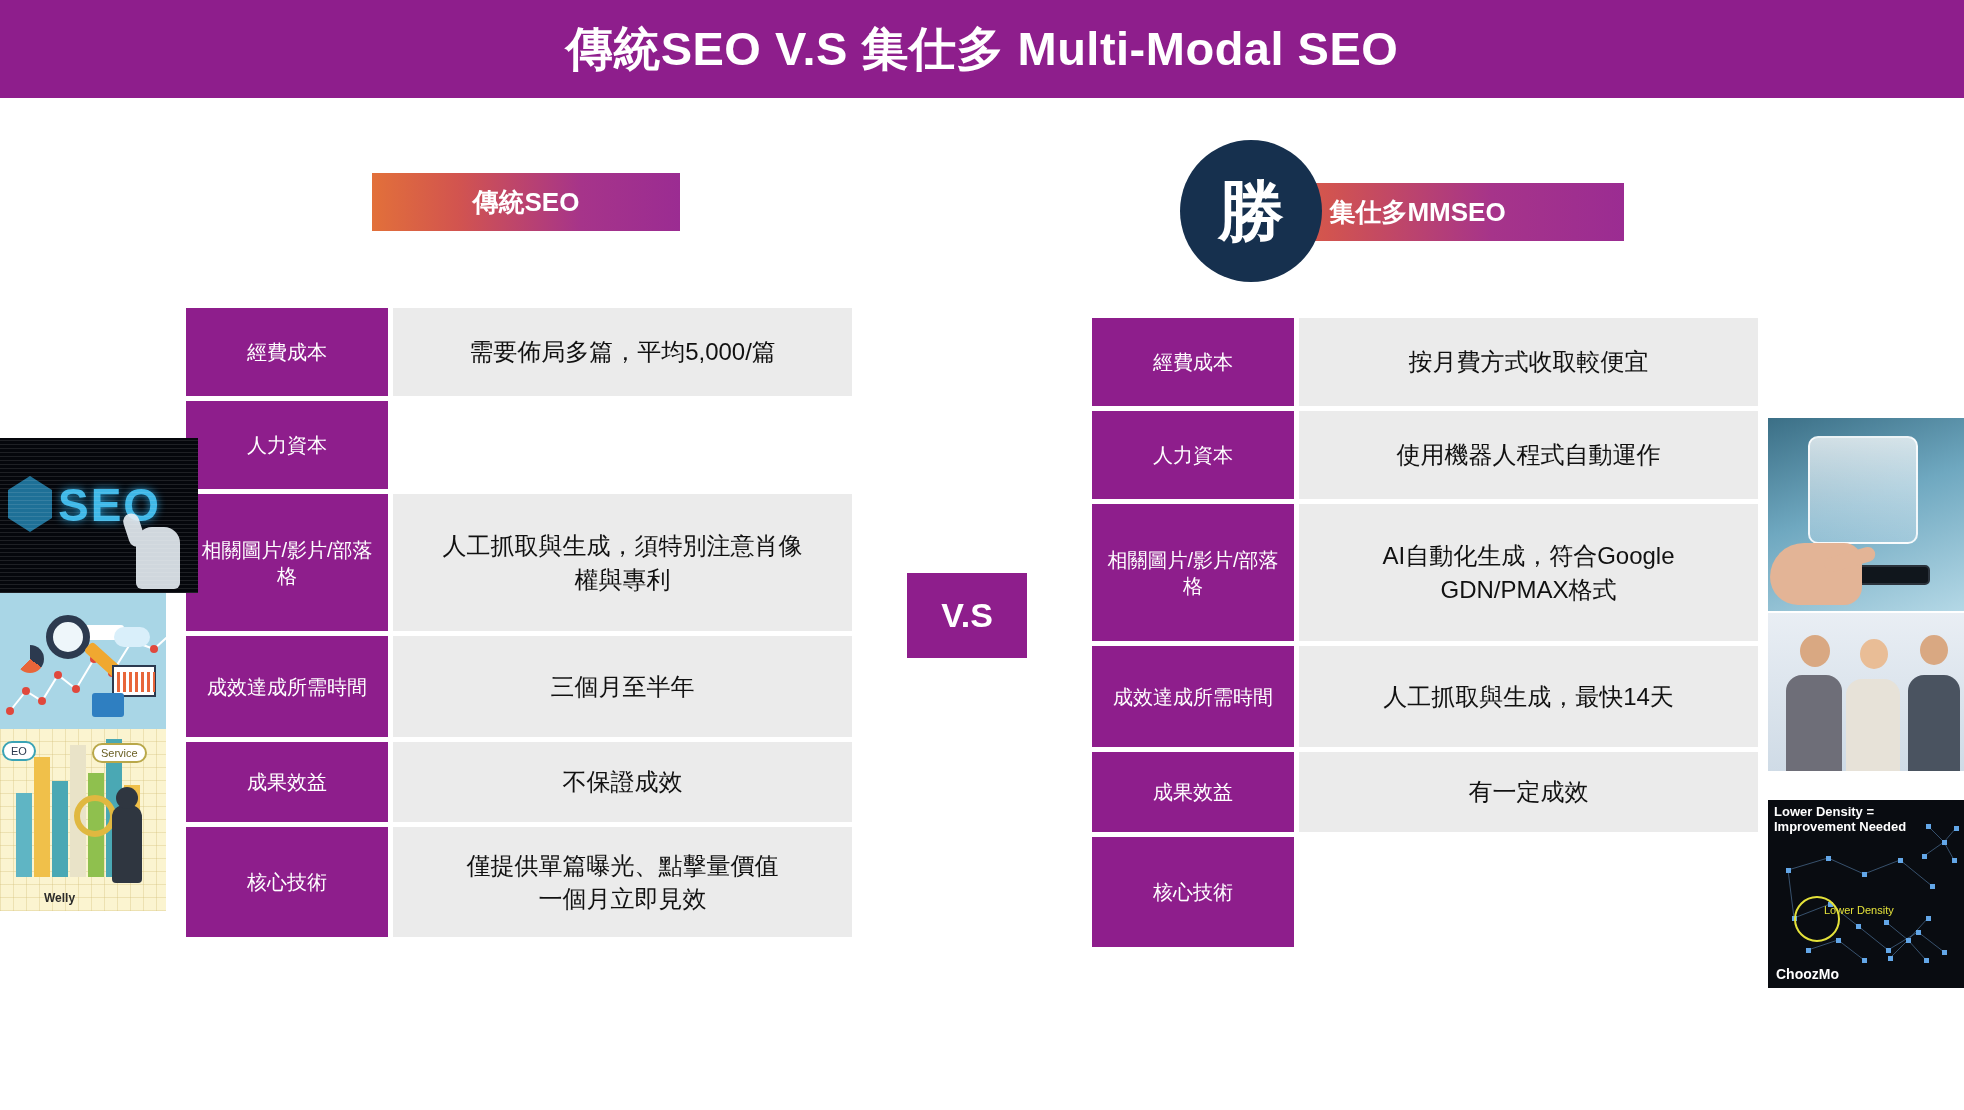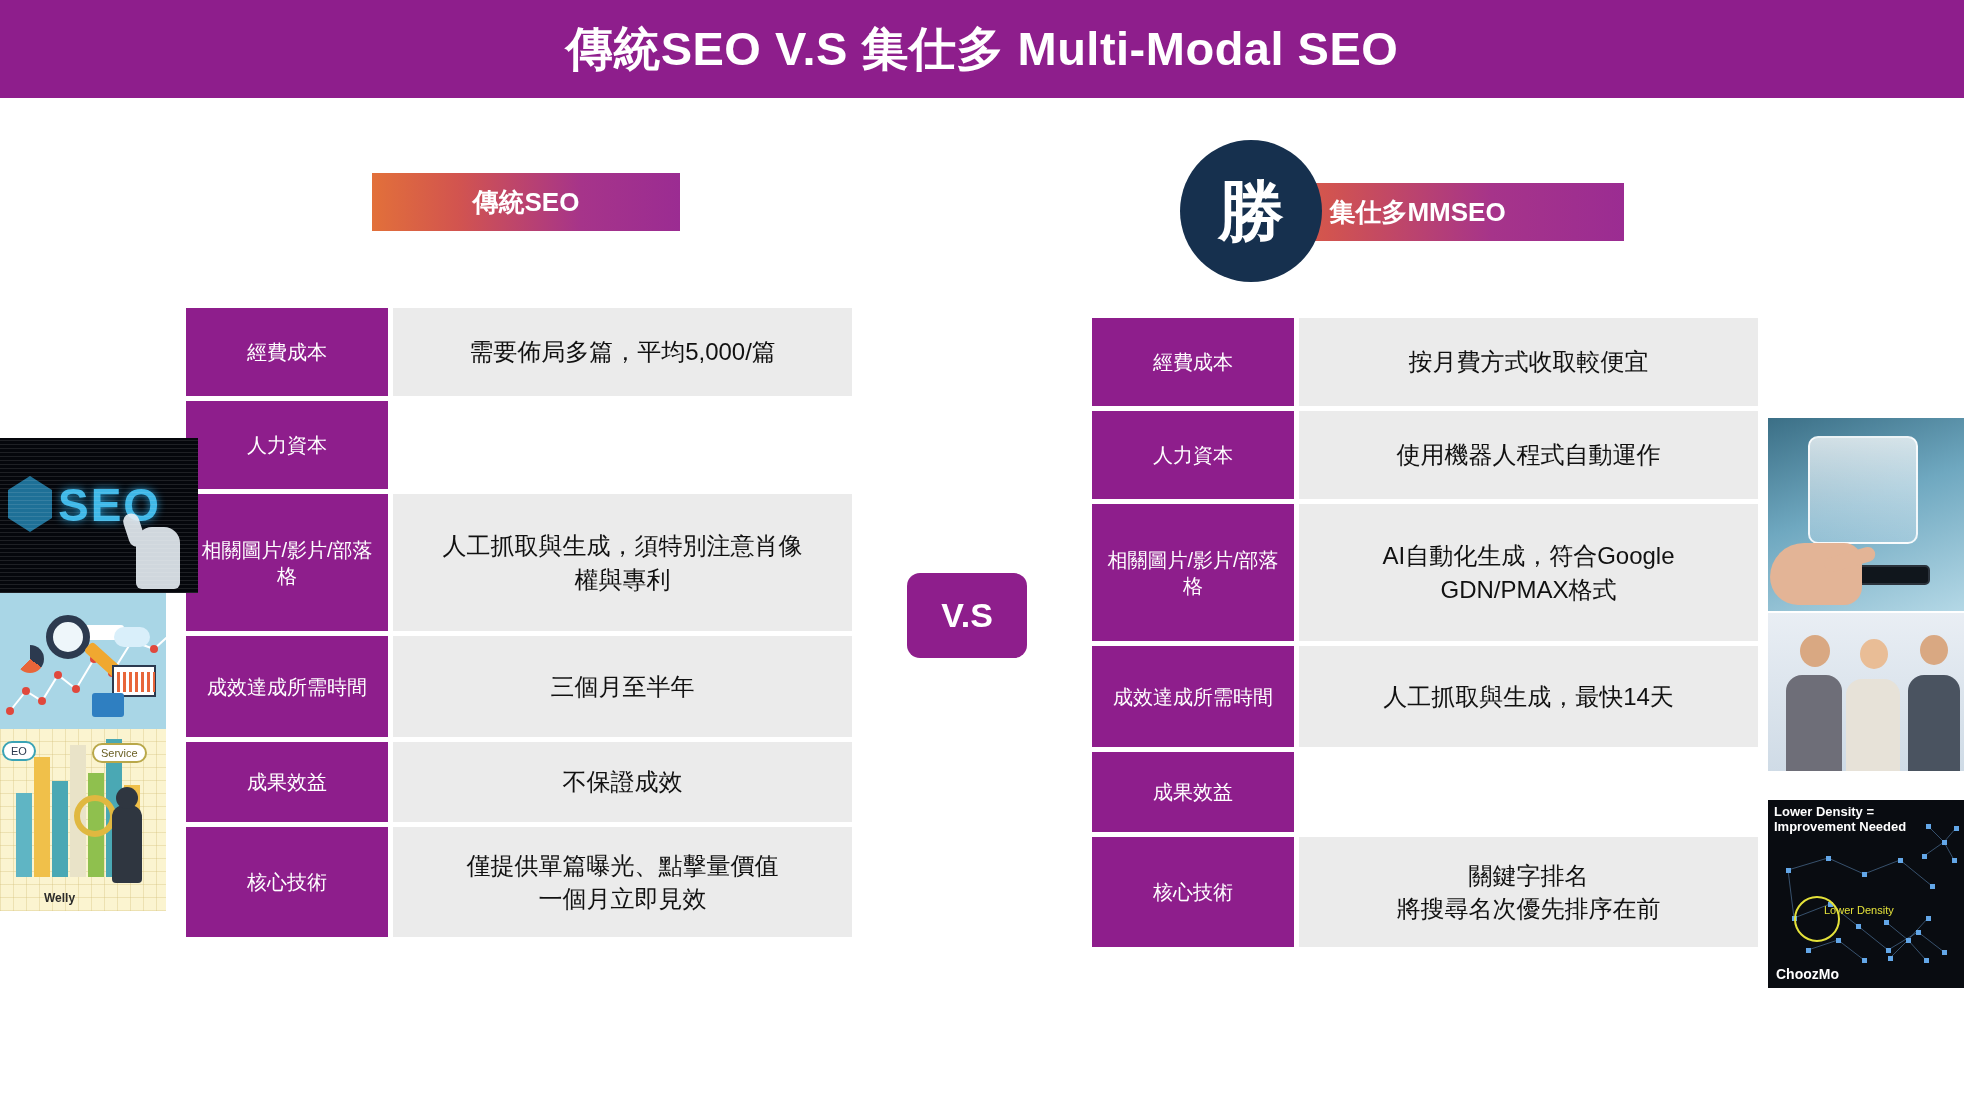--- a/index.html
+++ b/index.html
@@ -68,21 +68,20 @@
     padding: 8px 30px;
   }
   .cmp-value .vline { display: block; }
 
   
   .vs-chip {
     position: absolute; left: 907px; top: 573px;
     width: 120px; height: 85px; background: #8E1E8C;
     display: flex; align-items: center; justify-content: center;
     z-index: 5;
-    border-radius: 13px;
   }
   .vs-chip span { color: #ffffff; font-size: 34px; font-weight: bold; }
 
   
   .art { position: absolute; overflow: hidden; }
 
   
   #art-seo { left: 0px; top: 438px; width: 198px; height: 155px; background: #05070c; }
   #art-seo .seo-word {
     position: absolute; left: 58px; top: 40px;
@@ -261,29 +260,28 @@
     <div class="cmp-row" style="height:101px">
       <div class="cmp-label">成效達成所需時間</div>
       <div class="cmp-value">
         <span>
             <span class="vline">人工抓取與生成，最快14天</span>
           </span>
       </div>
     </div>
     <div class="cmp-row" style="height:80px">
       <div class="cmp-label">成果效益</div>
+      <div class="cmp-value">
+        <span>
+            <span class="vline">有一定成效</span>
+          </span>
+      </div>
     </div>
     <div class="cmp-row" style="height:110px">
       <div class="cmp-label">核心技術</div>
-      <div class="cmp-value">
-        <span>
-          <span class="vline">關鍵字排名</span>
-          <span class="vline">將搜尋名次優先排序在前</span>
-        </span>
-      </div>
     </div>
   </div>
 
   <div class="art" id="art-seo">
     <div class="seo-check"></div>
     <div class="seo-word">SEO</div>
     <div class="seo-hand"></div>
     <div class="scan"></div>
   </div>
 

